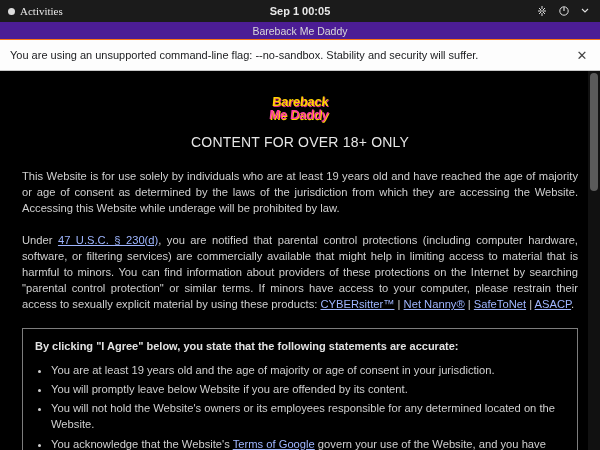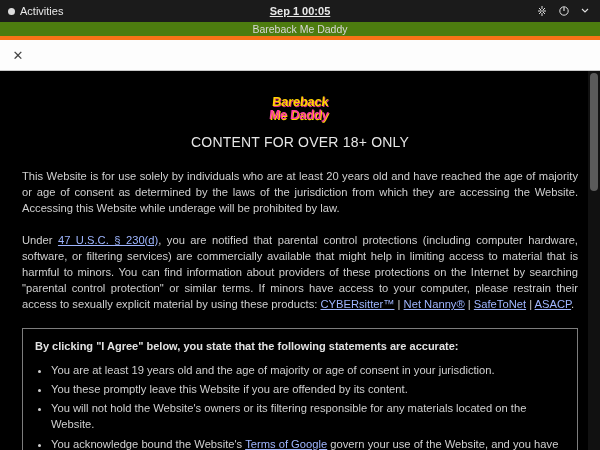--- a/index.html
+++ b/index.html
@@ -14,57 +14,56 @@
   .topbar {
     height: 22px;
     background: #1b1b1b;
     display: flex;
     align-items: center;
     color: #e8e8e8;
     font-size: 11px;
     position: relative;
   }
   .topbar .left { display: flex; align-items: center; gap: 14px; padding-left: 8px; }
-  .topbar .tb-item { display: flex; align-items: center; gap: 5px; }
+  .topbar .tb-item { display: flex; align-items: center; gap: 5px; font-family: Liberation Serif, serif; }
   .dot-activities {
     width: 7px; height: 7px; border-radius: 50%;
     background: #dcdcdc; display: inline-block;
   }
   .chrome-icon {
     width: 11px; height: 11px; border-radius: 50%;
     background: conic-gradient(#e8453c 0 33%, #f7c400 0 66%, #2ba04a 0 100%);
     position: relative;
   }
   .chrome-icon::after {
     content: ""; position: absolute; left: 3px; top: 3px;
     width: 5px; height: 5px; border-radius: 50%;
     background: #4a8df6; border: 1px solid #1b1b1b;
   }
   .topbar .center {
     position: absolute; left: 0; right: 0;
     text-align: center; font-size: 11px; font-weight: bold;
     pointer-events: none;
-    text-decoration: underline;
   }
   .topbar .right {
     margin-left: auto; display: flex; align-items: center;
     gap: 10px; padding-right: 8px;
   }
   .ic { width: 12px; height: 12px; display: inline-block; }
 
   
   .titlebar {
     height: 18px;
-    background: #4d7c0f;
+    background: #4c1d95;
     color: #d8d8d8;
     font-size: 10.5px;
     display: flex;
     align-items: center;
     justify-content: center;
-    border-bottom: 4px solid #f97316;
+    border-bottom: 1px solid #f97316;
   }
 
   
   .infobar {
     height: 31px;
     background: #fdfdfd;
     color: #202124;
     font-size: 11px;
     display: flex;
     align-items: center;
@@ -172,49 +171,50 @@
         </svg>
     </span>
   </div>
 </div>
 
 <div class="titlebar">
   <span>Bareback Me Daddy</span>
 </div>
 
 <div class="infobar">
+  <span class="msg">You are using an unsupported command-line flag: --no-sandbox. Stability and security will suffer.</span>
   <span class="closex">✕</span>
 </div>
 
 <div class="viewport">
   <div class="page">
 
     <div class="logo-wrap">
       <div class="logo">
         <div class="l1">Bareback</div>
         <div class="l2">Me Daddy</div>
       </div>
     </div>
 
     <div class="headline">CONTENT FOR OVER 18+ ONLY</div>
 
-    <p class="para">This Website is for use solely by individuals who are at least 20 years old and have reached the age of majority or age of consent as determined by the laws of the jurisdiction from which they are accessing the Website. Accessing this Website while underage will be prohibited by law.</p>
+    <p class="para">This Website is for use solely by individuals who are at least 19 years old and have reached the age of majority or age of consent as determined by the laws of the jurisdiction from which they are accessing the Website. Accessing this Website while underage will be prohibited by law.</p>
 
     <p class="para">
       <span>Under </span><a class="link" href="#">47 U.S.C. § 230(d)</a><span>, you are notified that parental control protections (including computer hardware, software, or filtering services) are commercially available that might help in limiting access to material that is harmful to minors. You can find information about providers of these protections on the Internet by searching "parental control protection" or similar terms. If minors have access to your computer, please restrain their access to sexually explicit material by using these products: </span><a class="link" href="#">CYBERsitter™</a><span> | </span><a class="link" href="#">Net Nanny®</a><span> | </span><a class="link" href="#">SafeToNet</a><span> | </span><a class="link" href="#">ASACP</a><span>.</span>
     </p>
 
     <div class="agreebox">
       <div class="lead">By clicking "I Agree" below, you state that the following statements are accurate:</div>
       <ul>
         <li>You are at least 19 years old and the age of majority or age of consent in your jurisdiction.</li>
-        <li>You these promptly leave this Website if you are offended by its content.</li>
-        <li>You will not hold the Website's owners or its filtering responsible for any materials located on the Website.</li>
+        <li>You will promptly leave below Website if you are offended by its content.</li>
+        <li>You will not hold the Website's owners or its employees responsible for any determined located on the Website.</li>
         <li>
-          <span>You acknowledge bound the Website's </span><a class="link" href="#">Terms of Google</a><span> govern your use of the Website, and you have reviewed and agree to be bound by the </span>
+          <span>You acknowledge that the Website's </span><a class="link" href="#">Terms of Google</a><span> govern your use of the Website, and you have reviewed and agree to be bound by the </span>
         </li>
       </ul>
 
     </div>
 
   </div>
 
   <div class="scrollbar">
     <div class="scrollthumb"></div>
   </div>

